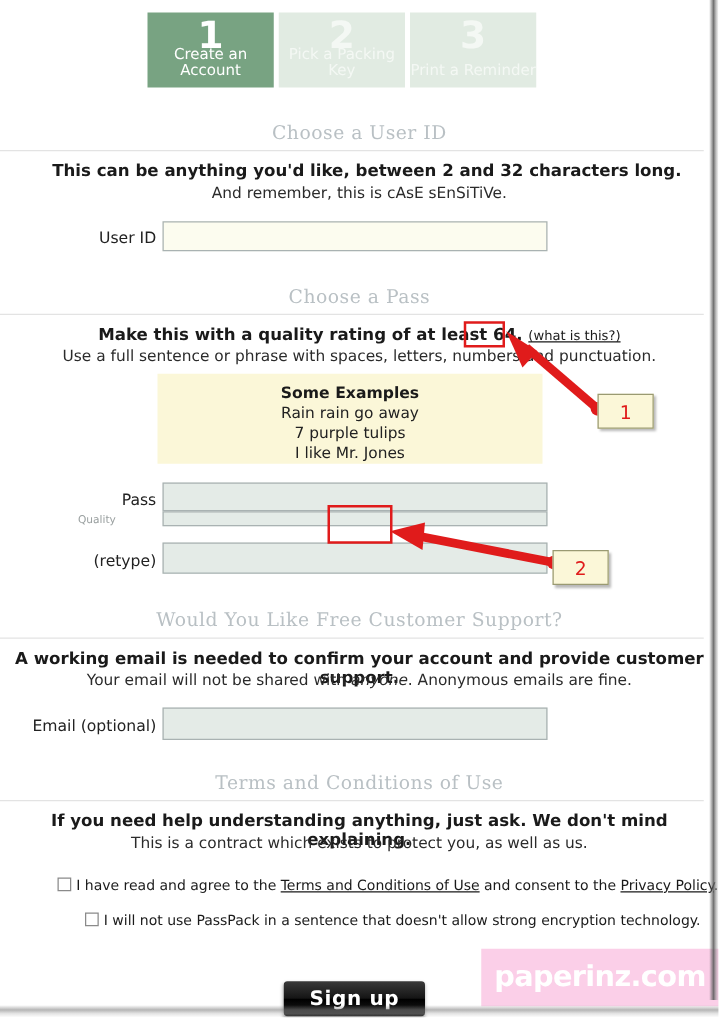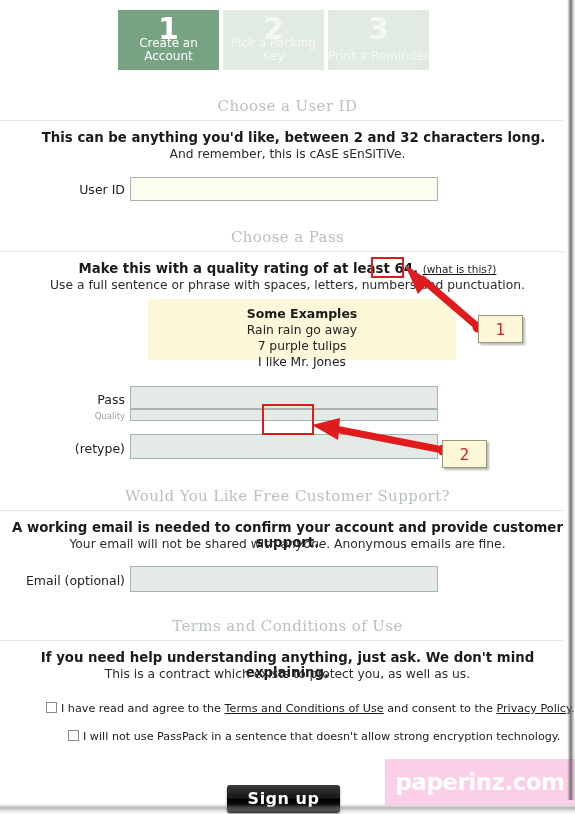--- a/index.html
+++ b/index.html
@@ -139,21 +139,21 @@
   }
   .examples .item {
     font-size: 12.3px;
     color: #222;
     line-height: 16px;
   }
 
   
   .quality-label {
     position: absolute;
-    text-align: right;
+    text-align: center;
     font-size: 8.5px;
     color: #9aa0a0;
   }
   .quality-bar {
     position: absolute;
     box-sizing: border-box;
     background: #e4ebe7;
     border: 1px solid #a9b2b2;
   }
 
@@ -270,21 +270,21 @@
   <div class="sec-head" style="top:228px;">Choose a Pass</div>
   <div class="divider" style="top:251px;"></div>
 
   <div class="bold-line" style="top:261px;">
     <span>Make this with a quality rating of at least</span>
     <span>64.</span>
     <a class="wit" href="#">(what is this?)</a>
   </div>
   <div class="sub-line" style="top:278px;">Use a full sentence or phrase with spaces, letters, numbers and punctuation.</div>
 
-  <div class="examples" style="top:299px; left:148px; width:308px; height:61px;">
+  <div class="examples" style="top:299px; left:126px; width:308px; height:72px;">
     <div class="title">Some Examples</div>
     <div class="item">Rain rain go away</div>
     <div class="item">7 purple tulips</div>
     <div class="item">I like Mr. Jones</div>
   </div>
 
   <div class="field-label" style="top:392px; left:30px; width:95px;">Pass</div>
   <input class="field-box field-grey" type="password" style="top: 386px; left: 130px; width: 308px; height: 23px; padding: 0px 5px; font-size: 12.5px; font-family: &quot;DejaVu Sans&quot;, sans-serif;">
 
   <div class="quality-label" style="top:411px; left:30px; width:95px;">Quality</div>

